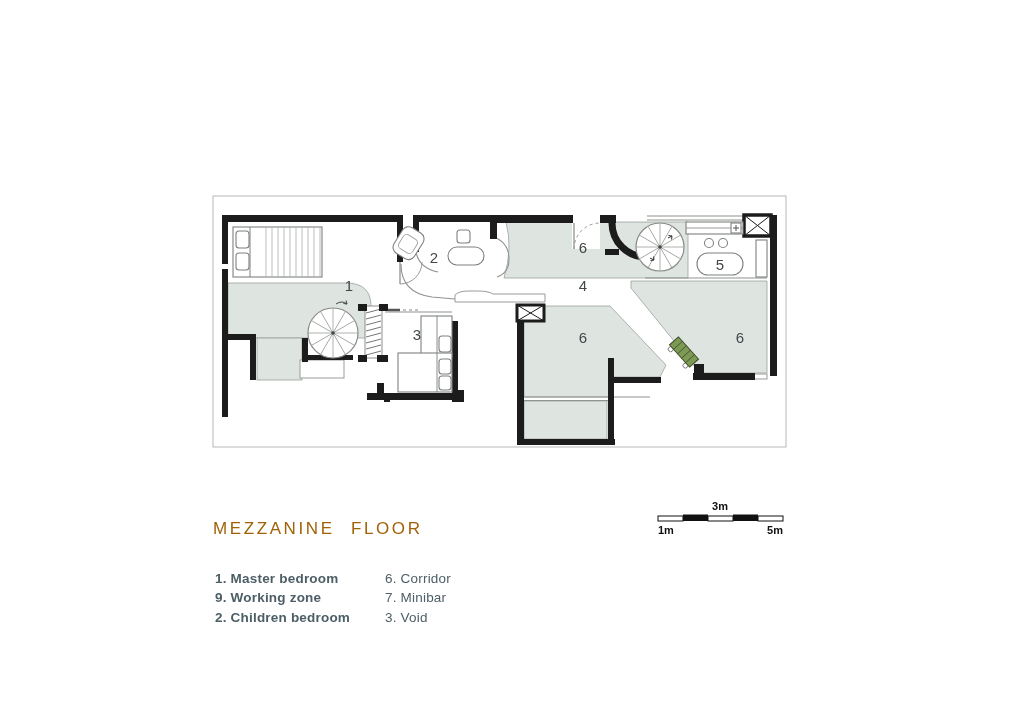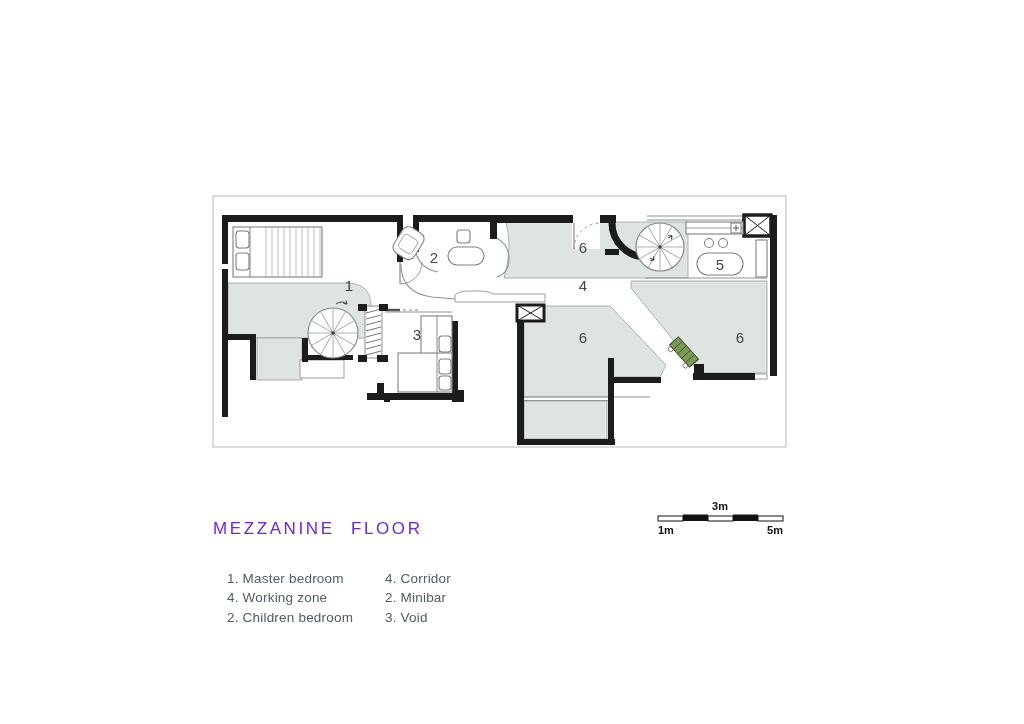--- a/index.html
+++ b/index.html
@@ -1,23 +1,23 @@
 <!DOCTYPE html>
 <html><head>
 <meta charset="utf-8">
 <style>
   html,body{margin:0;padding:0;background:#ffffff;}
   .stage{position:relative;width:1024px;height:724px;background:#ffffff;overflow:hidden;
          font-family:"Liberation Sans",sans-serif;}
   .plan-svg{position:absolute;left:0;top:0;}
   .title{position:absolute;left:213px;top:519px;font-size:17px;letter-spacing:2.6px;
-         word-spacing:9px;color:#6d28d9;font-weight:400;}
+         word-spacing:9px;color:#a16207;font-weight:400;}
   .legend-col{position:absolute;top:569px;color:#4d5e66;font-size:13.5px;line-height:19.3px;
          letter-spacing:0.2px;}
-  .legend-col.c1{left:227px;}
+  .legend-col.c1{left:215px;font-weight:bold;}
   .legend-col.c2{left:385px;}
   .room-label{font-family:"Liberation Sans",sans-serif;font-size:15px;fill:#41474a;}
   .sb-label{font-family:"Liberation Sans",sans-serif;font-size:11px;font-weight:bold;fill:#111;}
   .thin{stroke:#8f948f;stroke-width:1.1;fill:none;}
   .furn{stroke:#7d827e;stroke-width:1.1;fill:#ffffff;}
   .wallfill{fill:#1c1c1c;}
 </style>
 </head>
 <body>
 
@@ -242,23 +242,23 @@
     <text class="sb-label" x="720" y="510" text-anchor="middle">3m</text>
     <text class="sb-label" x="658" y="534">1m</text>
     <text class="sb-label" x="783" y="534" text-anchor="end">5m</text>
   </g>
 </svg>
 
   <div class="title">MEZZANINE FLOOR</div>
 
   <div class="legend-col c1">
     <div>1. Master bedroom</div>
-    <div>4. Working zone</div>
+    <div>9. Working zone</div>
     <div>2. Children bedroom</div>
   </div>
 
   <div class="legend-col c2">
-    <div>4. Corridor</div>
-    <div>2. Minibar</div>
+    <div>6. Corridor</div>
+    <div>7. Minibar</div>
     <div>3. Void</div>
   </div>
 
 </div>
 
 </body></html>

